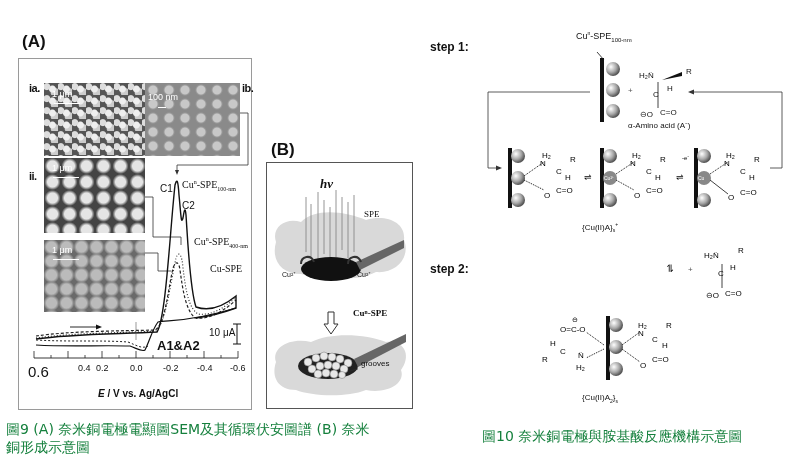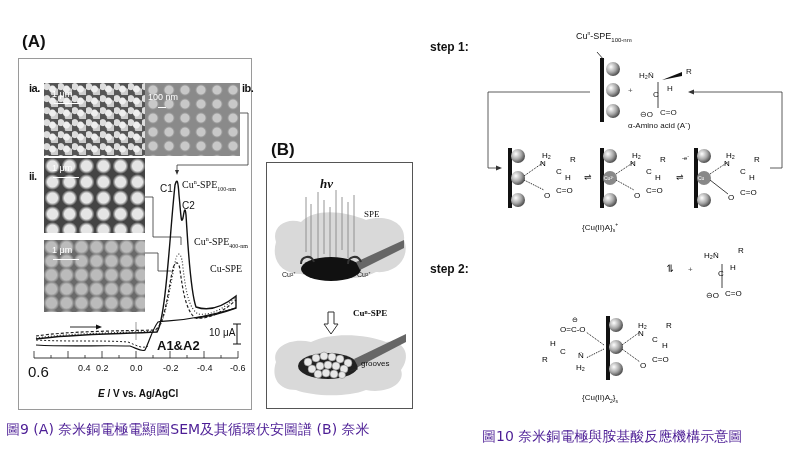--- a/index.html
+++ b/index.html
@@ -4,21 +4,21 @@
 <style>
   html,body{margin:0;padding:0;background:#fff;}
   body{width:800px;height:464px;position:relative;overflow:hidden;font-family:"Liberation Sans",sans-serif;color:#111;}
   .abs{position:absolute;}
   .panel-label{font-weight:bold;font-size:17px;}
   .frame{border:1px solid #9a9a9a;background:#fff;}
   .sem{background:#6b6b6b;overflow:hidden;}
   .sem-label{font-weight:bold;font-size:11px;font-family:"Liberation Sans",sans-serif;letter-spacing:-0.5px;}
   .scale{color:#fff;font-size:9px;}
   .serif{font-family:"Liberation Serif",serif;}
-  .caption{font-family:"DejaVu Sans",sans-serif;font-size:14px;line-height:18px;color:#4c1d95;}
+  .caption{font-family:"DejaVu Sans",sans-serif;font-size:14px;line-height:18px;color:#15803d;}
   .step{font-weight:bold;font-size:12px;}
   svg text{font-family:"Liberation Sans",sans-serif;}
 </style>
 </head>
 <body>
 
 <div class="abs panel-label" style="left:22px;top:32px;">(A)</div>
 
 <div class="abs frame" style="left:18px;top:58px;width:232px;height:350px;"></div>
 
@@ -154,20 +154,21 @@
 </svg>
 <div class="abs serif" style="left:320px;top:176px;font-size:13px;font-style:italic;font-weight:bold;">hν</div>
 <div class="abs serif" style="left:364px;top:209px;font-size:9px;font-weight:normal;">SPE</div>
 <div class="abs" style="left:282px;top:270px;font-size:7px;">Cu²⁺</div>
 <div class="abs" style="left:357px;top:270px;font-size:7px;">Cu²⁺</div>
 <div class="abs serif" style="left:353px;top:308px;font-size:9px;font-weight:bold;">Cuⁿ-SPE</div>
 <div class="abs" style="left:361px;top:359px;font-size:8px;">grooves</div>
 
 <div class="abs caption" style="left:6px;top:420px;width:420px;">
   <div>圖9 (A) 奈米銅電極電顯圖SEM及其循環伏安圖譜 (B) 奈米</div>
+  <div>銅形成示意圖</div>
 </div>
 
 <div class="abs step" style="left:430px;top:40px;">step 1:</div>
 <div class="abs step" style="left:430px;top:262px;">step 2:</div>
 
 <div class="abs" style="left:576px;top:30px;font-size:9px;"><span>Cu</span><sup style="font-size:5px;">n</sup><span>-SPE</span><sub style="font-size:6px;">100-nm</sub></div>
 
 <svg class="abs" style="left:420px;top:40px;" width="380" height="340">
   <defs>
     <radialGradient id="ball" cx="35%" cy="35%" r="65%">

